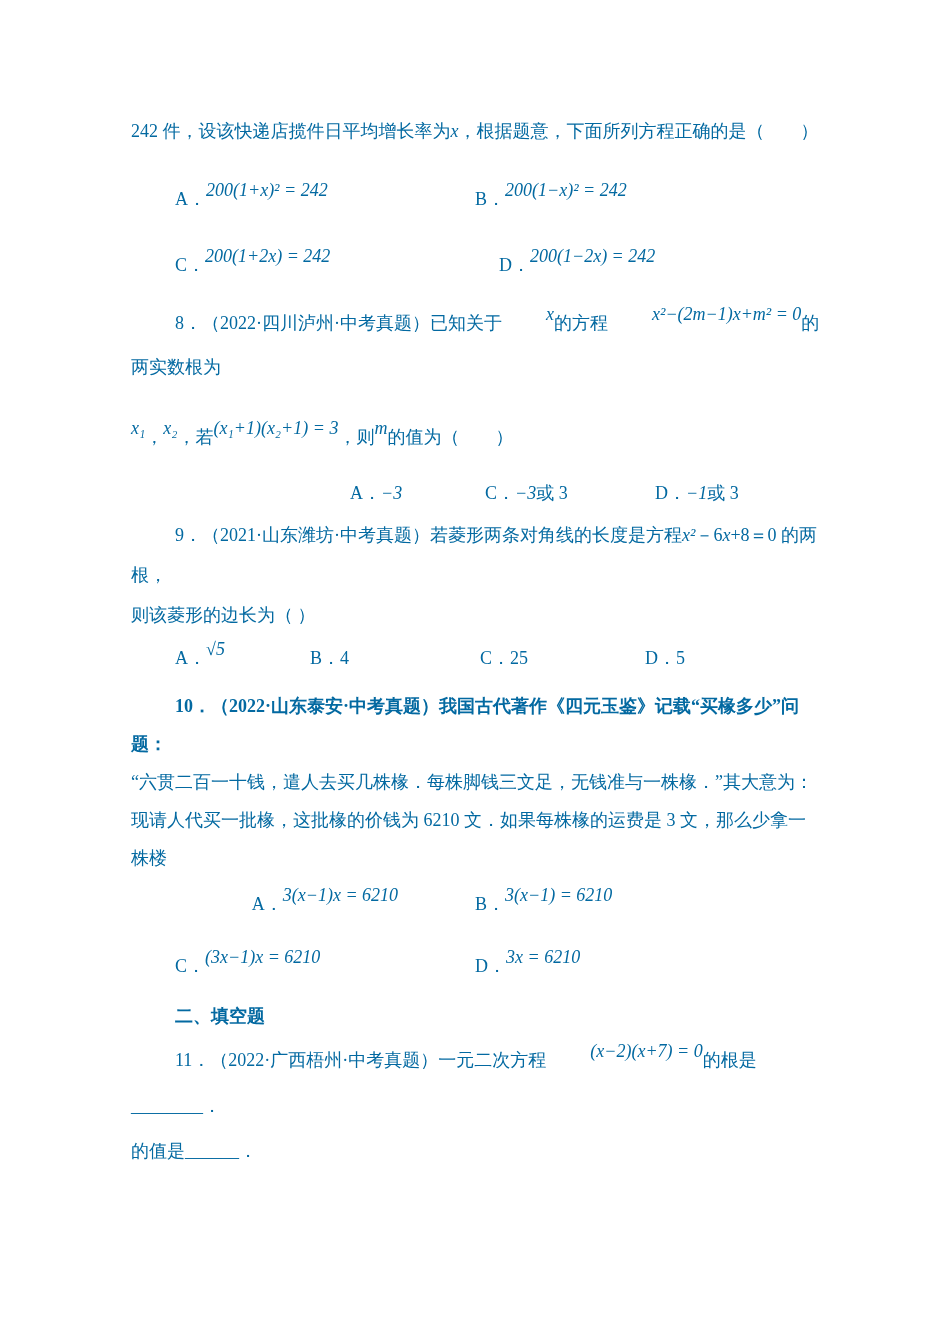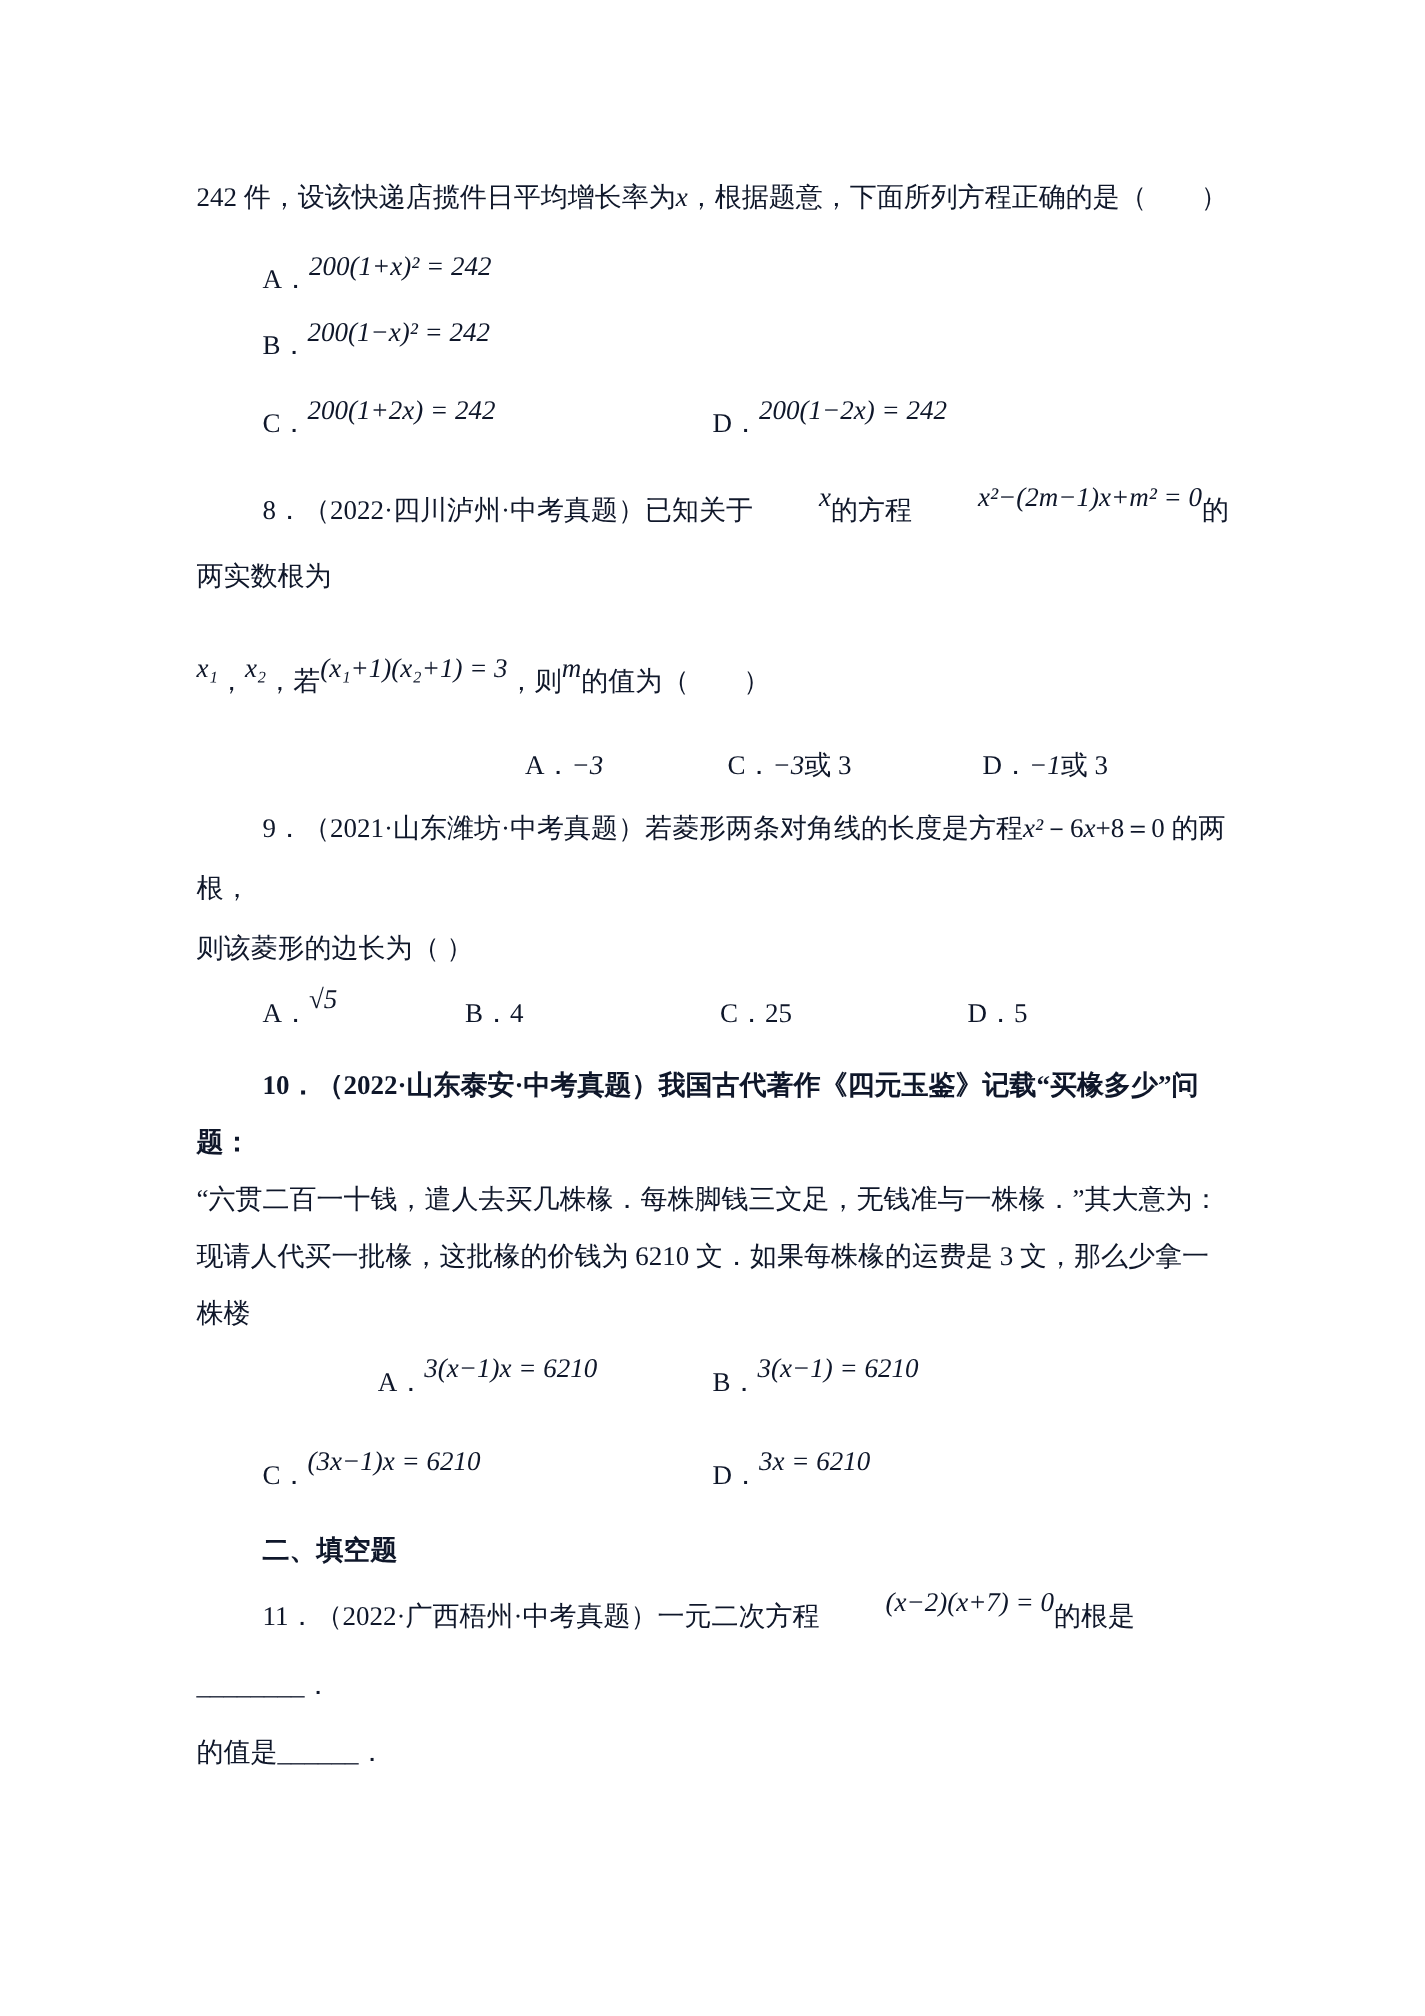--- a/index.html
+++ b/index.html
@@ -4,21 +4,21 @@
 <style>
   html,body{margin:0;padding:0;background:#ffffff;}
   .page{
     position:relative;
     width:950px;height:1344px;
     margin:0 auto;
     background:#ffffff;
     box-sizing:border-box;
     padding:112px 130px 0 131px;
     font-family:"Liberation Serif","DejaVu Serif",serif;
-    font-size:18px;color:#0f172a;
+    font-size:18px;color:#0369a1;
     overflow:hidden;
   }
   .line{margin:0;line-height:38px;}
   .indent{text-indent:44px;}
   .math{font-family:"Liberation Serif","DejaVu Serif",serif;font-style:italic;}
   .raised{display:inline-block;transform:translateY(-9px);}
   .optrow{display:flex;padding-left:44px;align-items:baseline;}
   .optrow .opt{display:block;white-space:nowrap;}
   .cols2 .opt:nth-child(1){width:300px;}
   .cols4 .opt:nth-child(1){width:135px;}
@@ -26,25 +26,25 @@
   .cols4 .opt:nth-child(3){width:165px;}
   .bold{font-weight:bold;}
 </style>
 </head>
 <body>
 
 <div class="page">
 
   <p class="line" style="line-height:38px;"><span class="txt">242 件，设该快递店揽件日平均增长率为</span><span class="math">x</span><span class="txt">，根据题意，下面所列方程正确的是（　　）</span></p>
 
-  <div class="optrow cols2" style="margin-top:14px;line-height:44px;flex-direction:column;">
+  <div class="optrow cols2" style="margin-top:14px;line-height:71px;">
     <span class="opt"><span class="txt">A．</span><span class="math raised">200(1+x)² = 242</span></span>
     <span class="opt"><span class="txt">B．</span><span class="math raised">200(1−x)² = 242</span></span>
   </div>
-  <div class="optrow cols2" style="margin-top:4px;line-height:52px;">
+  <div class="optrow cols2" style="margin-top:4px;line-height:52px;gap:24px;">
     <span class="opt"><span class="txt">C．</span><span class="math raised">200(1+2x) = 242</span></span>
     <span class="opt"><span class="txt">D．</span><span class="math raised">200(1−2x) = 242</span></span>
   </div>
 
   <p class="line indent" style="margin-top:10px;line-height:44px;"><span class="txt">8．（2022·四川泸州·中考真题）已知关于</span><span class="math raised">x</span><span class="txt">的方程</span><span class="math raised">x²−(2m−1)x+m² = 0</span><span class="txt">的两实数根为</span></p>
   <p class="line" style="margin-top:26px;line-height:44px;"><span class="math raised">x₁</span><span class="txt">，</span><span class="math raised">x₂</span><span class="txt">，若</span><span class="math raised">(x₁+1)(x₂+1) = 3</span><span class="txt">，则</span><span class="math raised">m</span><span class="txt">的值为（　　）</span></p>
   <div class="optrow cols4" style="margin-top:14px;line-height:40px;justify-content:flex-end;">
     <span class="opt"><span class="txt">A．</span><span class="math">−3</span></span>
     <span class="opt"><span class="txt">C．</span><span class="math">−3</span><span class="txt">或 3</span></span>
     <span class="opt"><span class="txt">D．</span><span class="math">−1</span><span class="txt">或 3</span></span>

